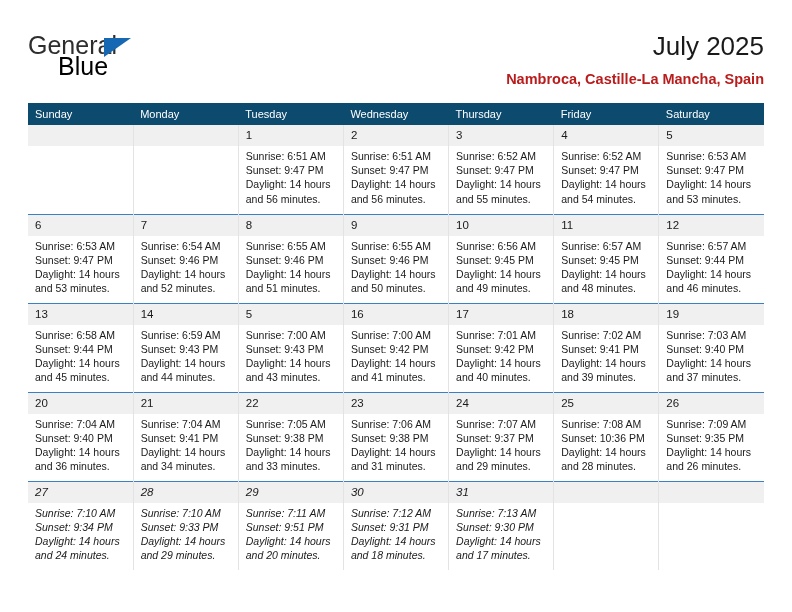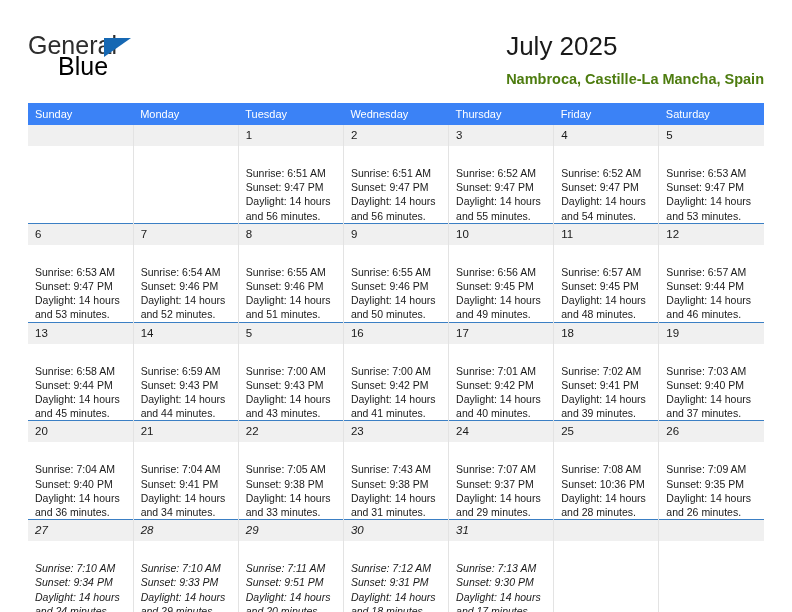--- a/index.html
+++ b/index.html
@@ -62,48 +62,49 @@
     width: 0;
     height: 0;
     border-left: 27px solid #1668b3;
     border-bottom: 19px solid transparent;
   }
 
   .title-block {
     position: absolute;
     right: 0;
     top: 0;
+    text-align: right;
   }
   .cal-title {
     font-size: 26px;
     font-weight: 400;
     color: #1a1a1a;
     line-height: 32px;
     white-space: nowrap;
   }
   .cal-subtitle {
     margin-top: 8px;
     font-size: 14.5px;
     font-weight: 700;
-    color: #4d7c0f;
+    color: #b91c1c;
     line-height: 18px;
     white-space: nowrap;
   }
 
   
   .calendar {
     position: absolute;
     left: 28px;
     top: 103px;
     width: 736px;
     border-collapse: collapse;
     table-layout: fixed;
   }
   .calendar th {
-    background: #3b82f6;
+    background: #0c4a6e;
     color: #ffffff;
     font-size: 11px;
     font-weight: 400;
     text-align: left;
     padding: 5px 0 5px 7px;
     height: 11px;
     border: none;
   }
   .week-row > td {
     vertical-align: top;
@@ -125,21 +126,21 @@
     color: #1a1a1a;
     line-height: 13px;
     padding: 4px 0 4px 7px;
     min-height: 13px;
     box-sizing: border-box;
   }
   .daynum.empty {
     color: transparent;
   }
   .cellbody {
-    padding: 20px 6px 0 7px;
+    padding: 3px 6px 0 7px;
     font-size: 10.5px;
     line-height: 14.2px;
     color: #1a1a1a;
   }
   .cellbody div {
     white-space: normal;
   }
   .calendar tbody tr.week-row:last-child > td {
     border-bottom: none;
     font-style: italic;
@@ -387,21 +388,21 @@
             <div class="cellbody">
               <div>Sunrise: 7:05 AM</div>
               <div>Sunset: 9:38 PM</div>
               <div>Daylight: 14 hours</div>
               <div>and 33 minutes.</div>
             </div>
           </td>
           <td>
             <div class="daynum">23</div>
             <div class="cellbody">
-              <div>Sunrise: 7:43 AM</div>
+              <div>Sunrise: 7:06 AM</div>
               <div>Sunset: 9:38 PM</div>
               <div>Daylight: 14 hours</div>
               <div>and 31 minutes.</div>
             </div>
           </td>
           <td>
             <div class="daynum">24</div>
             <div class="cellbody">
               <div>Sunrise: 7:07 AM</div>
               <div>Sunset: 9:37 PM</div>

